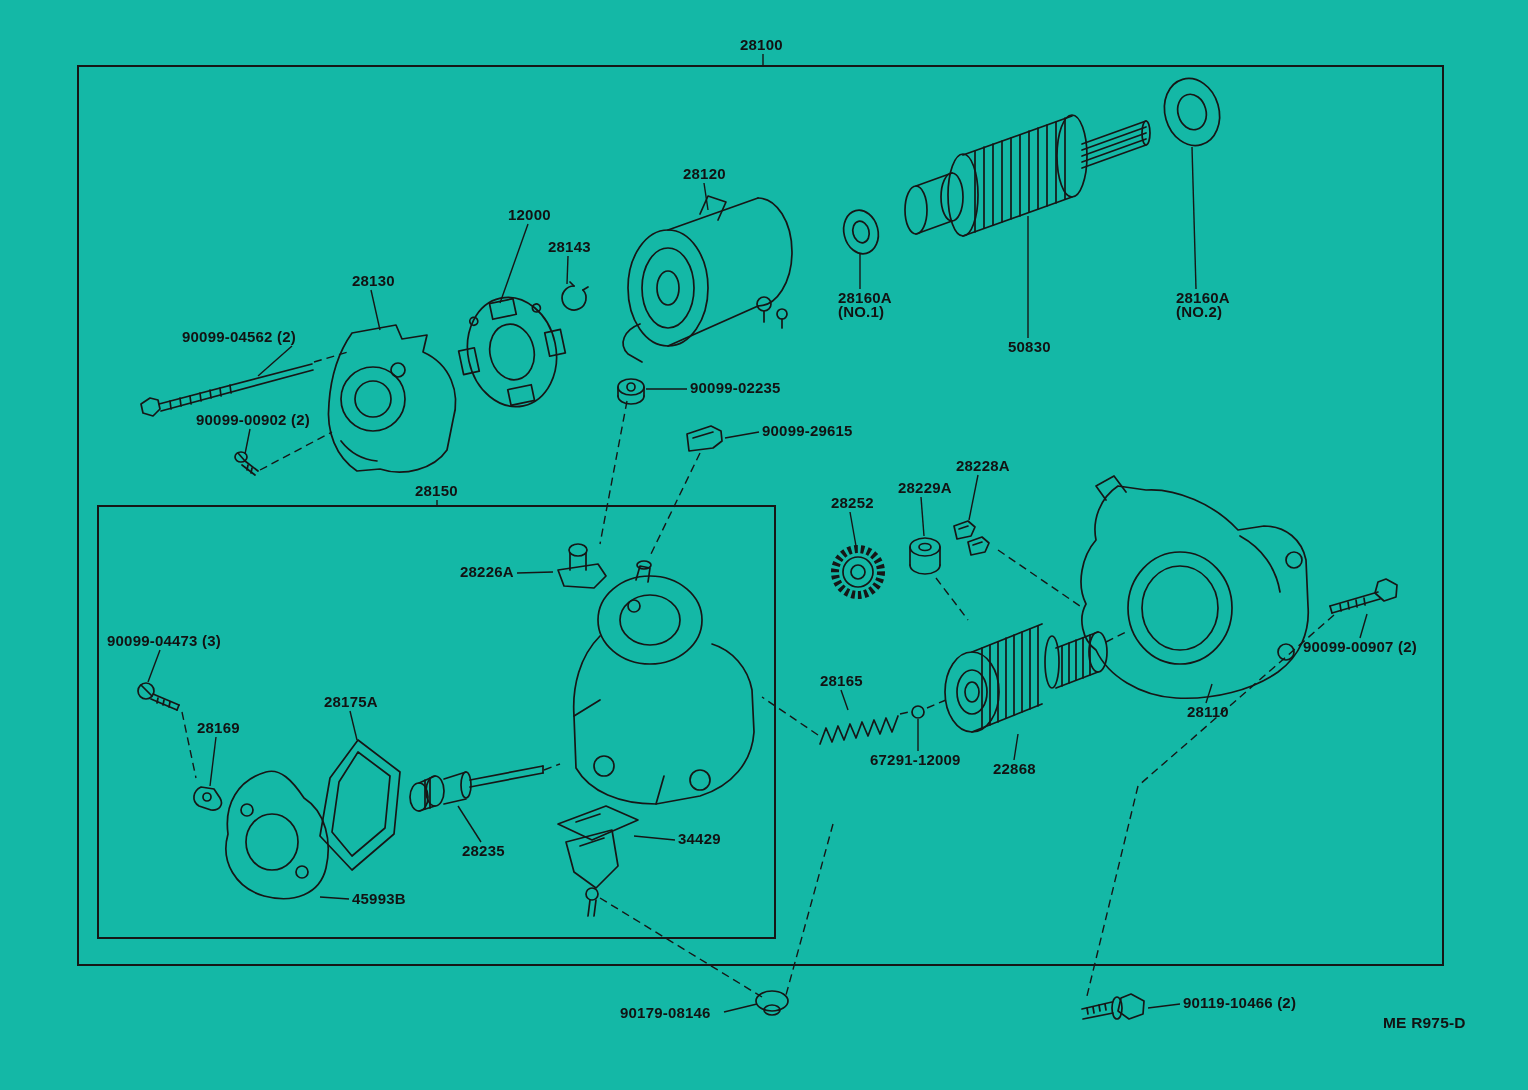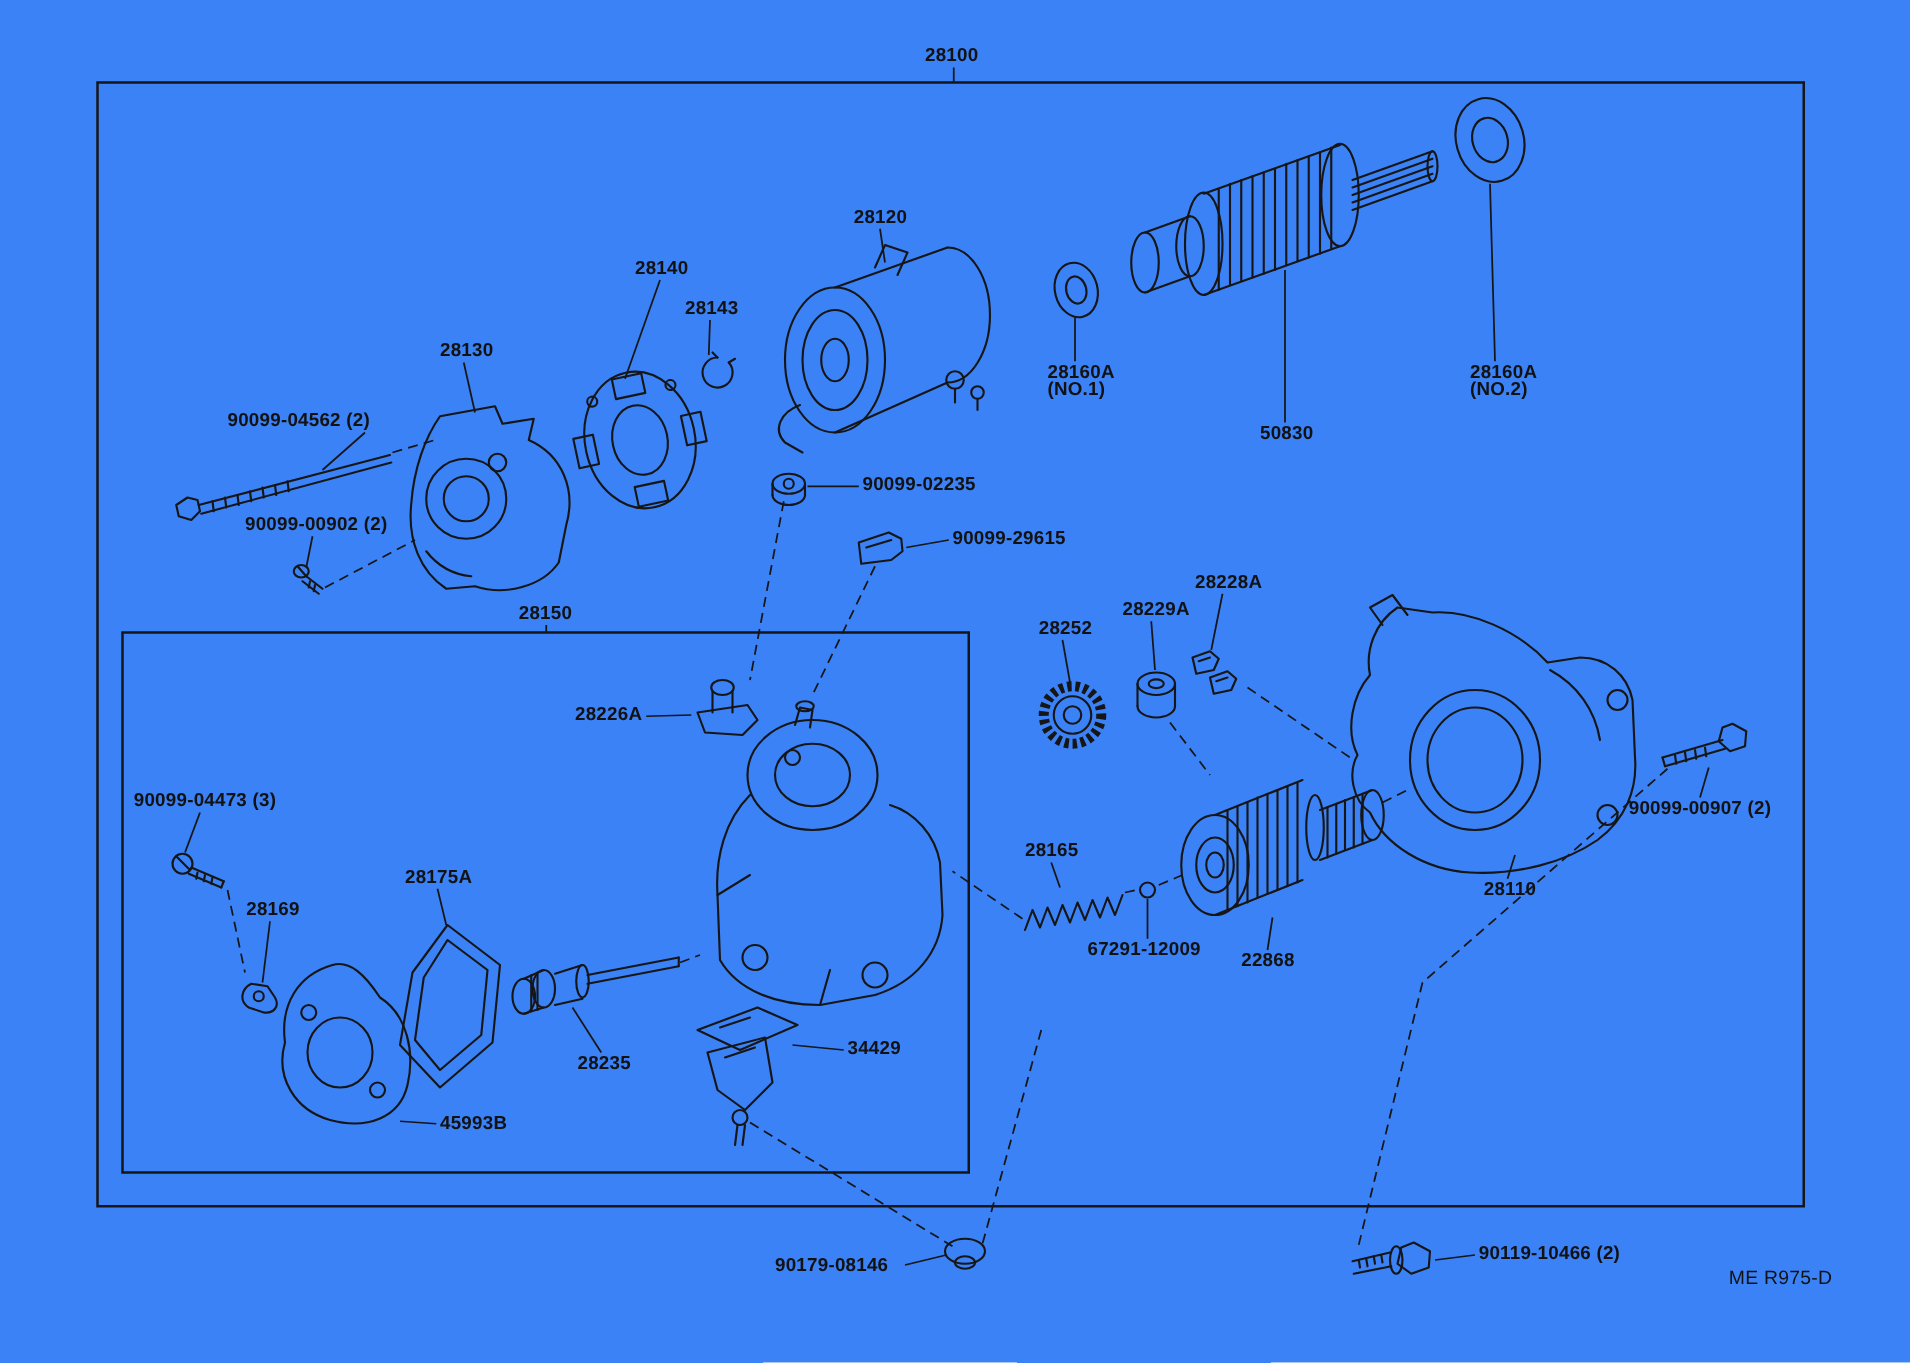--- a/index.html
+++ b/index.html
@@ -1,22 +1,22 @@
 <!DOCTYPE html>
 <html><head>
 <meta charset="utf-8">
 <style>
   html,body{margin:0;padding:0;background:#ffffff;}
-  .stage{position:relative;width:1528px;height:1090px;background:#3b82f6;
+  .stage{position:relative;width:1528px;height:1090px;background:#14b8a6;
          font-family:"Liberation Sans",sans-serif;overflow:hidden;}
   .stage svg{position:absolute;left:0;top:0;}
   .lbl{position:absolute;font-size:15px;font-weight:700;color:#121212;
        white-space:nowrap;line-height:14px;letter-spacing:0.2px;}
   .lbl .ln{display:block;}
-  .footer-code{font-size:15.5px;font-weight:400;}
+  .footer-code{font-size:15.5px;font-weight:700;}
   
   .s{stroke:#161616;fill:none;stroke-width:1.7;stroke-linejoin:round;stroke-linecap:round;}
   .leader line{stroke:#161616;stroke-width:1.4;}
   .dashed line{stroke:#161616;stroke-width:1.4;stroke-dasharray:8 5;}
   .frame{stroke:#161616;fill:none;stroke-width:2;}
 </style>
 </head>
 <body>
 
 <div class="stage">
@@ -301,21 +301,21 @@
     <ellipse cx="1117" cy="1008" rx="5" ry="11"></ellipse>
     <line x1="1112" y1="1002" x2="1082" y2="1009"></line>
     <line x1="1113" y1="1013" x2="1083" y2="1019"></line>
     <path d="M1087,1008 L1088,1014 M1093,1007 L1094,1013 M1099,1005 L1100,1011 M1105,1004 L1106,1010"></path>
   </g>
 
 </svg>
 
 <div class="lbl" style="left:740px;top:38px">28100</div>
 <div class="lbl" style="left:683px;top:167px">28120</div>
-<div class="lbl" style="left:508px;top:208px">28140</div>
+<div class="lbl" style="left:508px;top:208px">12000</div>
 <div class="lbl" style="left:548px;top:240px">28143</div>
 <div class="lbl" style="left:352px;top:274px">28130</div>
 <div class="lbl" style="left:182px;top:330px">90099-04562 (2)</div>
 <div class="lbl" style="left:196px;top:413px">90099-00902 (2)</div>
 <div class="lbl" style="left:838px;top:291px">
   <span class="ln">28160A</span>
   <span class="ln">(NO.1)</span>
 </div>
 <div class="lbl" style="left:1176px;top:291px">
   <span class="ln">28160A</span>

